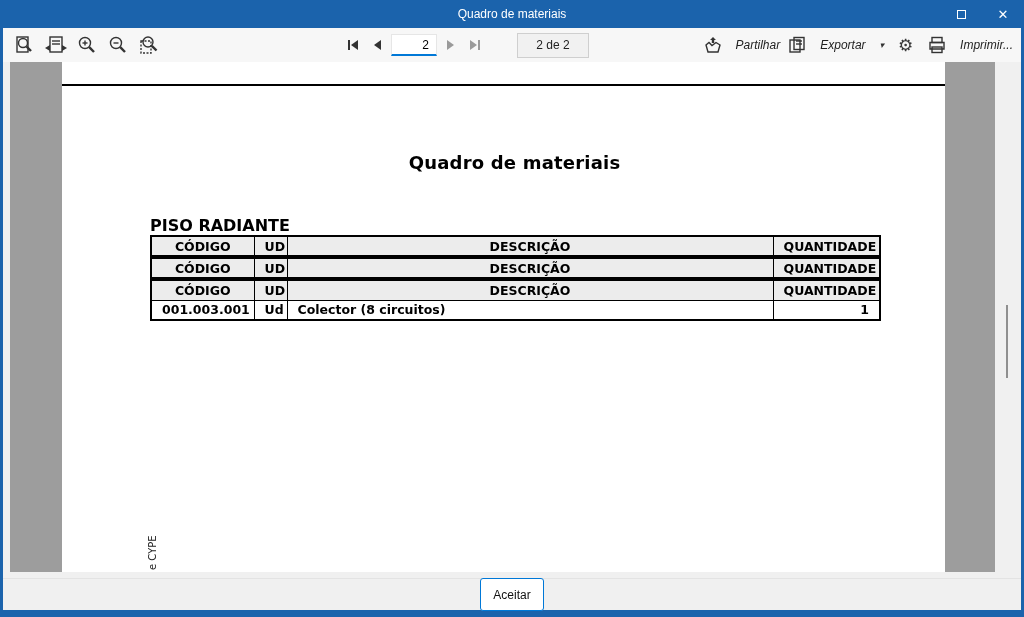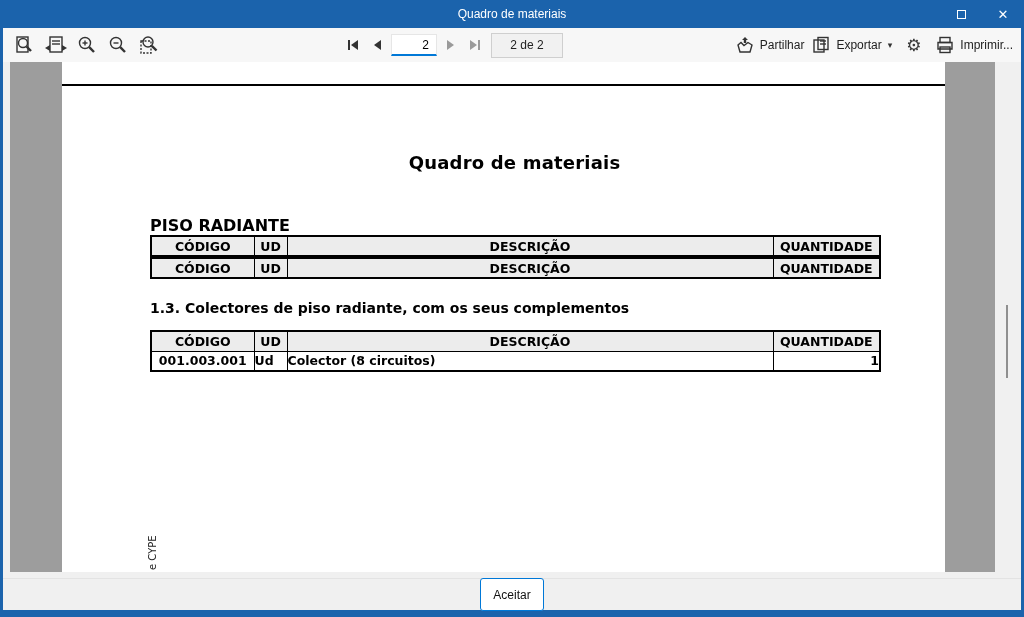--- a/index.html
+++ b/index.html
@@ -23,43 +23,43 @@
   
   .toolbar { position:relative; height:34px; background:#f7f7f7; display:flex; align-items:center; padding:0 8px; }
   .tool-group { display:flex; align-items:center; gap:4px; }
   .tool-btn { width:27px; height:26px; display:flex; align-items:center; justify-content:center; border:none; background:transparent; }
   .tool-btn svg { display:block; }
 
   .nav-group { position:absolute; left:340px; top:0; height:34px; display:flex; align-items:center; gap:4px; }
   .nav-btn { width:20px; height:24px; display:flex; align-items:center; justify-content:center; background:transparent; border:none; }
   .page-input { width:46px; height:22px; background:#fff; border:1px solid #e6e6e6; border-bottom:2px solid #0078d7;
                 text-align:right; padding-right:7px; font-size:12px; font-family:"Liberation Sans",sans-serif; }
-  .page-indicator { margin-left:2px; width:72px; height:25px; background:#f1f1f1; border:1px solid #cfcfcf;
+  .page-indicator { margin-left:28px; width:72px; height:25px; background:#f1f1f1; border:1px solid #cfcfcf;
                     display:flex; align-items:center; justify-content:center; font-size:12px; color:#222; }
 
   .right-group { margin-left:auto; display:flex; align-items:center; gap:8px; font-size:12px; color:#222; }
-  .labeled-btn { display:flex; align-items:center; gap:5px; border:none; background:transparent;
-                 font-size:12px; color:#222; font-family:"Liberation Sans",sans-serif; }
+  .labeled-btn { display:flex; align-items:center; gap:13px; border:none; background:transparent;
+                 font-size:12px; color:#222; font-family:"Liberation Sans",sans-serif;font-style:italic; }
   .caret { font-size:9px; color:#333; margin-left:1px; }
   .gear-glyph { font-size:17px; color:#3a3a3a; line-height:1; }
 
   
   .docarea { position:relative; height:516px; background:#f0f0f0; overflow:hidden; }
   .doc-gray { position:absolute; left:7px; top:0; width:985px; height:510px; background:#9d9d9d; }
   .page { position:absolute; left:59px; top:0; width:883px; height:510px; background:#fff;
           font-family:"DejaVu Sans", sans-serif; color:#000; }
   .page-rule { position:absolute; top:22px; left:0; width:100%; border-top:2px solid #000; }
 
   .page-content { position:absolute; left:88px; top:0; width:729px; }
   .doc-title { margin-top:90px; text-align:center; font-size:18px; font-weight:bold; letter-spacing:0.2px; }
   .chapter-title { margin-top:43px; font-size:16px; font-weight:bold; }
   .section-title { margin-top:21px; margin-bottom:14px; font-size:14px; font-weight:bold; }
 
   table.mat { border-collapse:collapse; width:729px; table-layout:fixed; font-size:12.5px; font-weight:bold; }
-  table.mat th, table.mat td { border:1px solid #000; height:20px; padding:0 0; overflow:hidden; white-space:nowrap; }
+  table.mat th, table.mat td { border:1px solid #000; height:20px; padding:0 10px; overflow:hidden; white-space:nowrap; }
   table.mat { border:2px solid #000; }
   table.mat th { background:#ececec; text-align:center; font-size:12.5px; }
   td.c-codigo { text-align:center; }
   td.c-ud { text-align:left; }
   td.c-desc { text-align:left; }
   td.c-qty { text-align:right; }
 
   .watermark { position:absolute; left:96px; bottom:2px; transform:rotate(-90deg);
                transform-origin:left bottom; font-size:10px; color:#222; white-space:nowrap; }
 
@@ -232,21 +232,20 @@
             <tbody>
                 <tr>
               <th>CÓDIGO</th>
               <th>UD</th>
               <th>DESCRIÇÃO</th>
               <th>QUANTIDADE</th>
             </tr>
           </tbody>
             </table>
 
-          <div class="section-title">1.3. Colectores de piso radiante, com os seus complementos</div>
           <table class="mat">
             <colgroup>
                 <col style="width:103px">
                 <col style="width:33px">
                 <col style="width:486px">
                 <col style="width:107px">
               </colgroup>
             <tbody>
                 <tr>
               <th>CÓDIGO</th>

